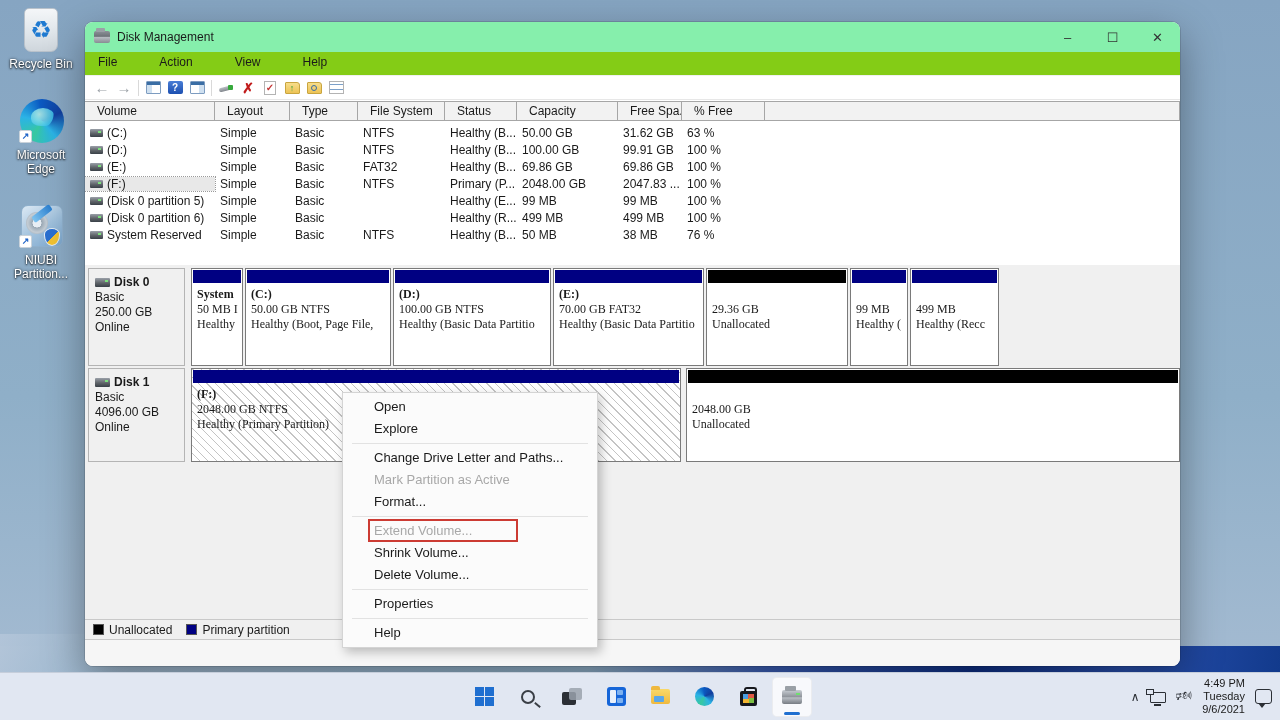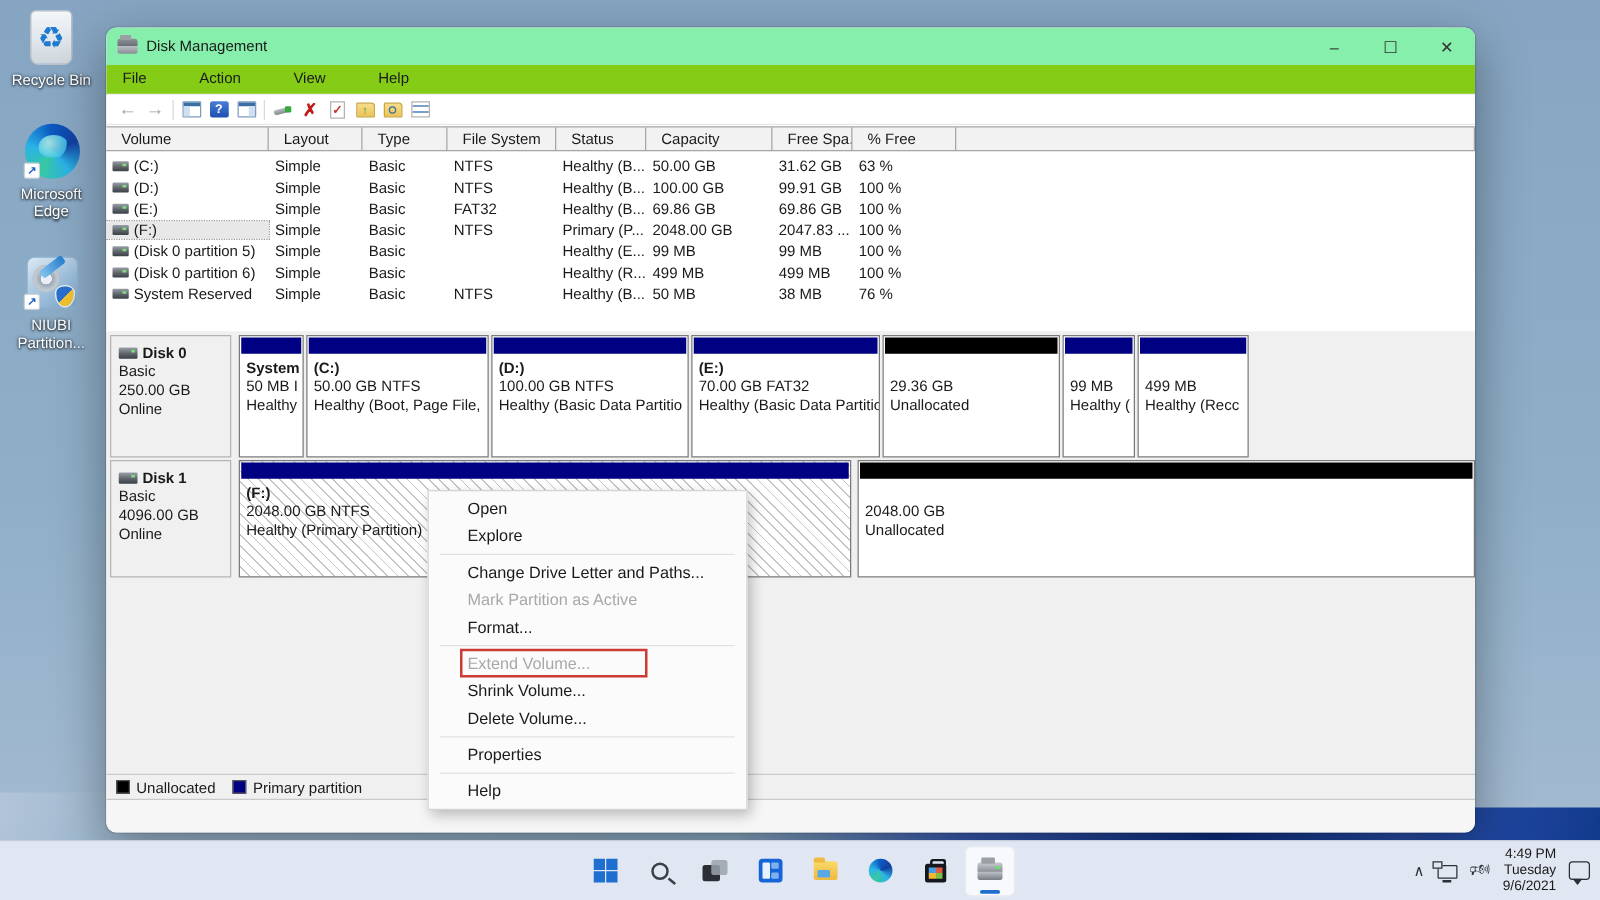--- a/index.html
+++ b/index.html
@@ -89,21 +89,21 @@
 
   
   .graph { position:absolute; left:0; right:0; top:243px; bottom:47px; background:#f0f0f0; }
   .drow { position:absolute; left:3px; right:3px; }
   .dlabel { position:absolute; left:0; top:0; bottom:0; width:97px; background:#f0f0f0; border:1px solid #b4b4b4; padding:6px 6px; line-height:15px; font-size:12px; }
   .dlabel .dname { font-weight:bold; display:flex; align-items:center; gap:4px; }
   .disk-ic { width:15px; height:9px; border-radius:1px; background:linear-gradient(180deg,#9aa0a8 0%,#5f6469 55%,#394047 100%); position:relative; }
   .disk-ic::after { content:""; position:absolute; right:2px; top:2px; width:3px; height:2px; background:#7be07b; }
   .cd-ic { width:13px; height:13px; border-radius:50%; background:radial-gradient(circle,#f0f0f0 20%,#9aa3ac 24%,#d7dde2 40%,#aab3bb 100%); }
   .parts { position:absolute; left:100px; right:0; top:0; bottom:0; }
-  .pbox { position:absolute; top:0; bottom:0; border:1px solid #7a7a7a; background:#fff; overflow:hidden; }
+  .pbox { position:absolute; top:0; bottom:0; border:1px solid #7a7a7a; background:#fff; overflow:hidden;font-family:Liberation Serif, serif; }
   .pbar { height:13px; margin:1px; }
   .pbar.primary { background:#000082; }
   .pbar.unallocated { background:#000000; }
   .ptxt { padding:3px 5px 0; font-size:12px; line-height:15px; white-space:nowrap; }
   .ptxt .pn { font-weight:bold; min-height:15px; }
   .pbox.hatch { background:repeating-linear-gradient(45deg,#ffffff 0px,#ffffff 5px,#c4c4c4 5px,#c4c4c4 6px); }
 
   
   .legend { position:absolute; left:0; right:0; bottom:26px; height:21px; background:#f0f0f0;
     border-top:1px solid #c9c9c9; border-bottom:1px solid #c9c9c9; display:flex; align-items:center; padding-left:8px; gap:14px; }

